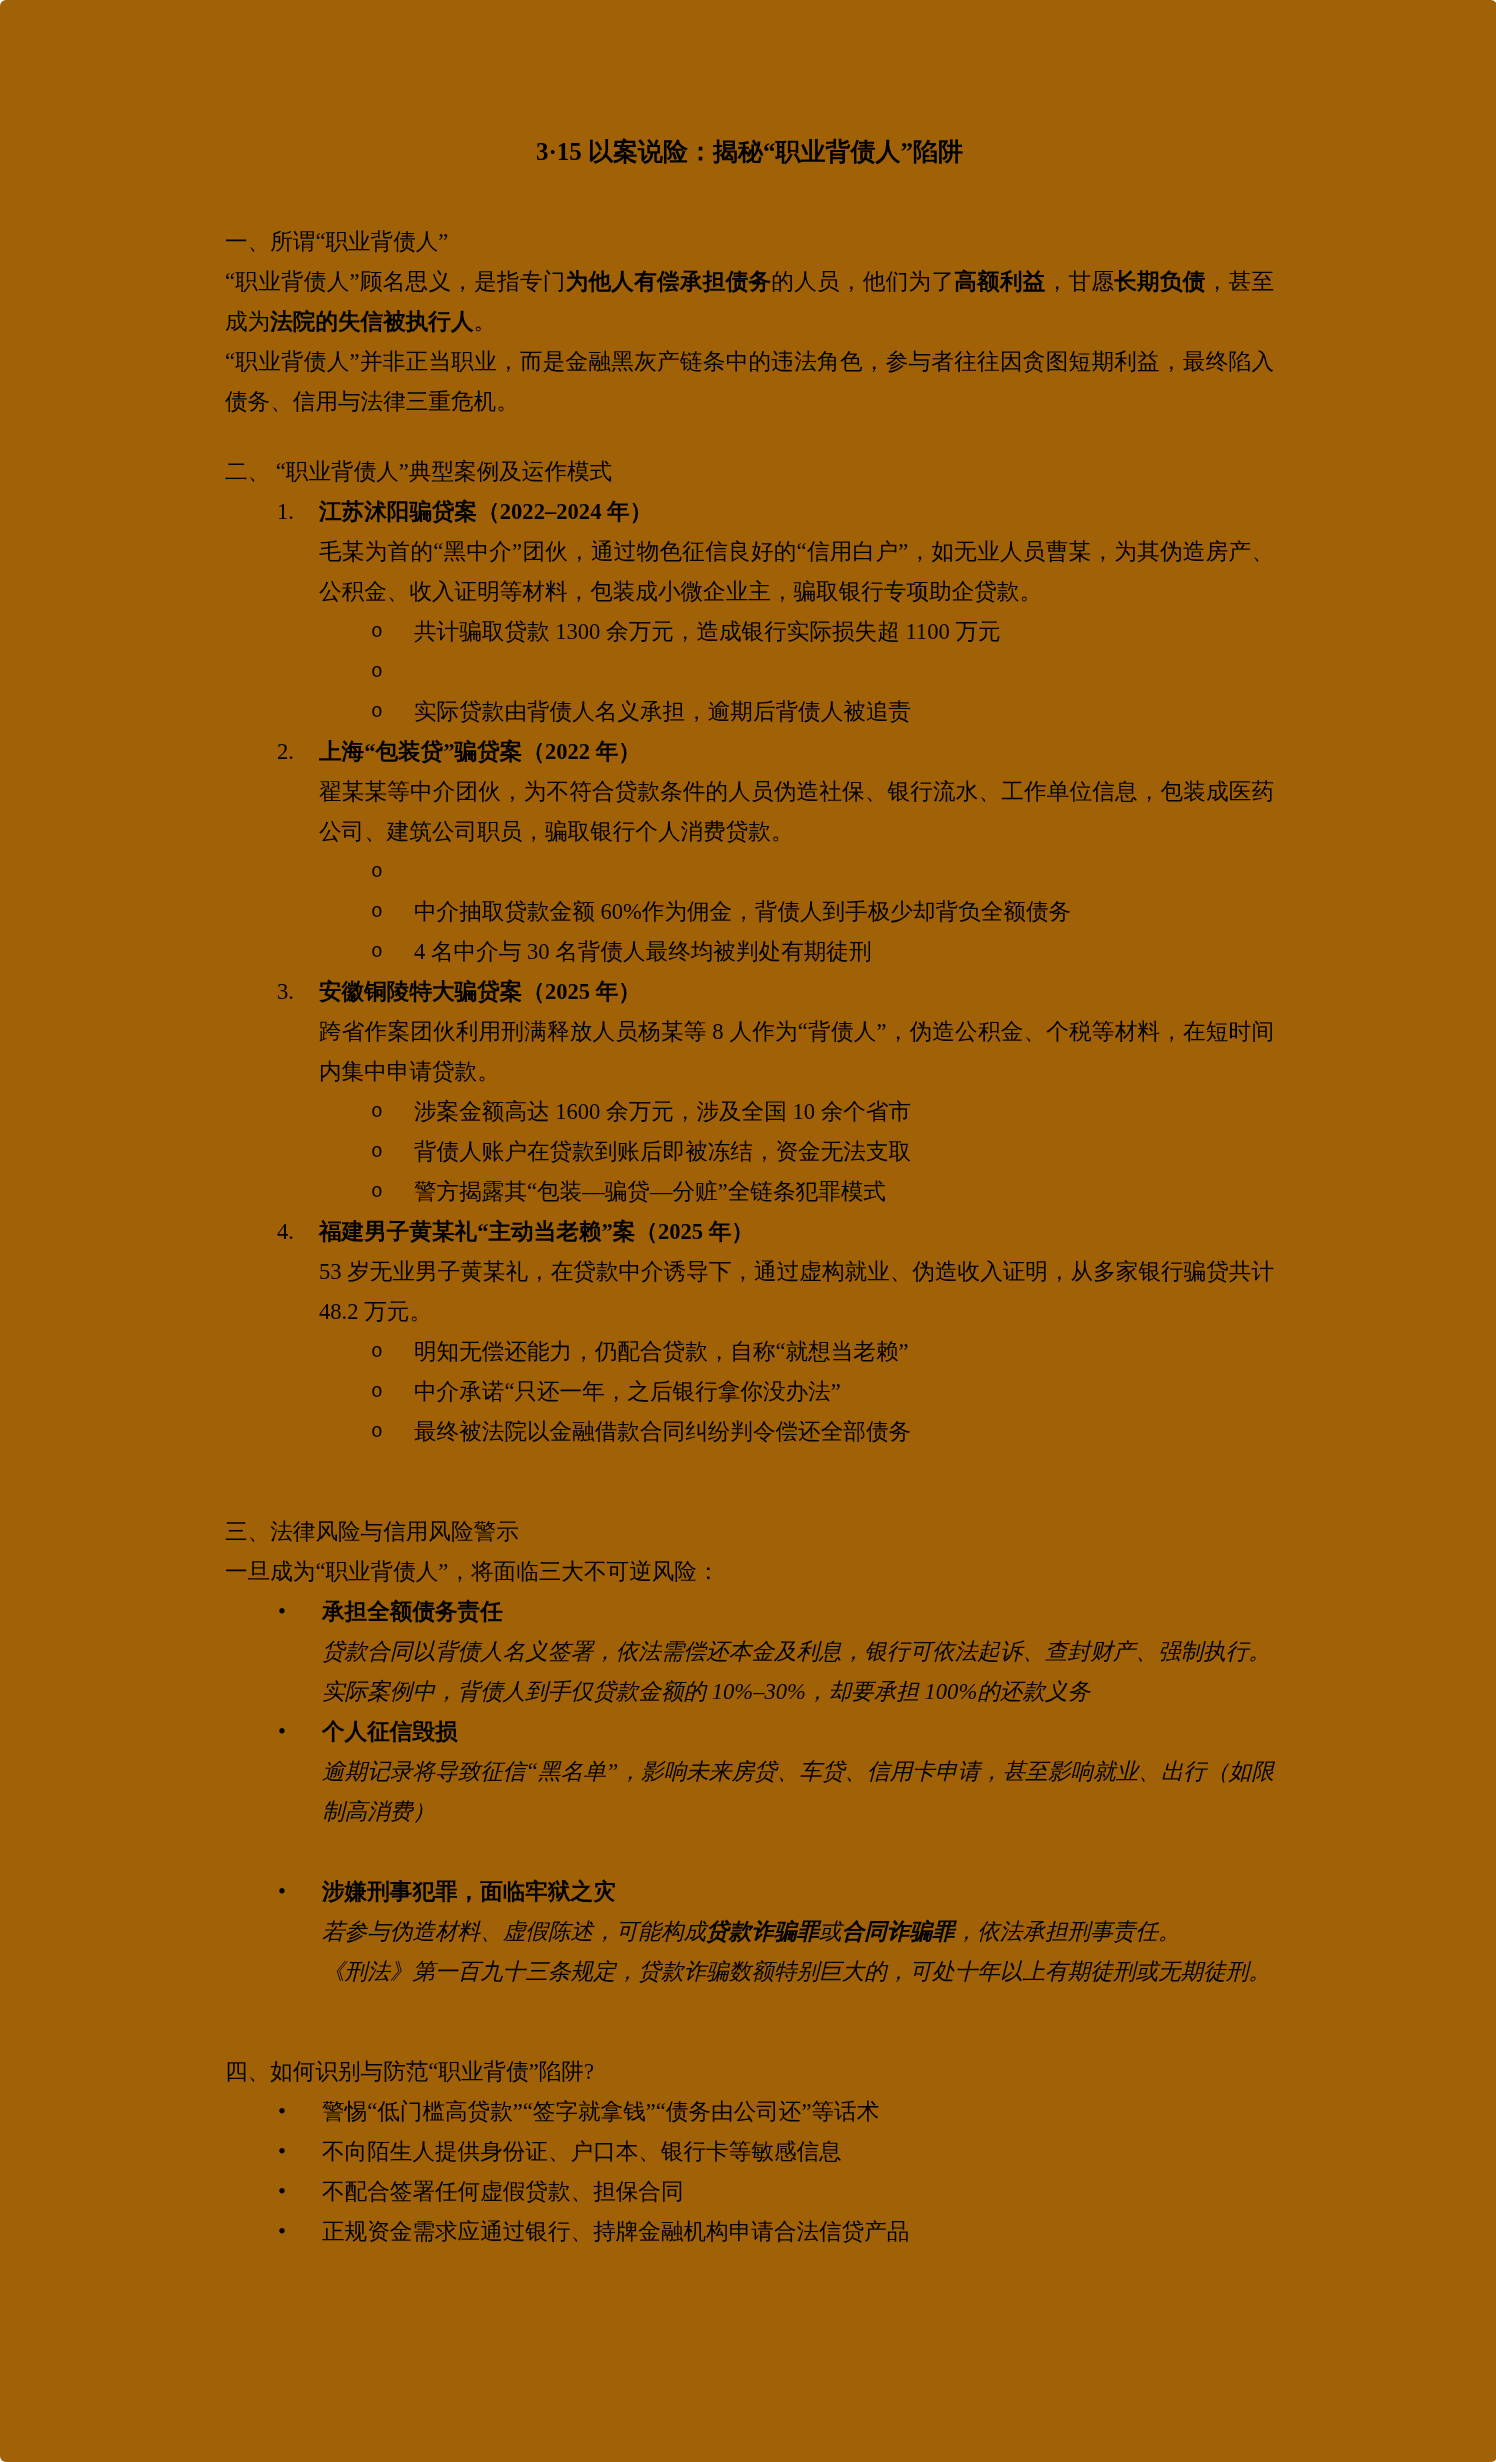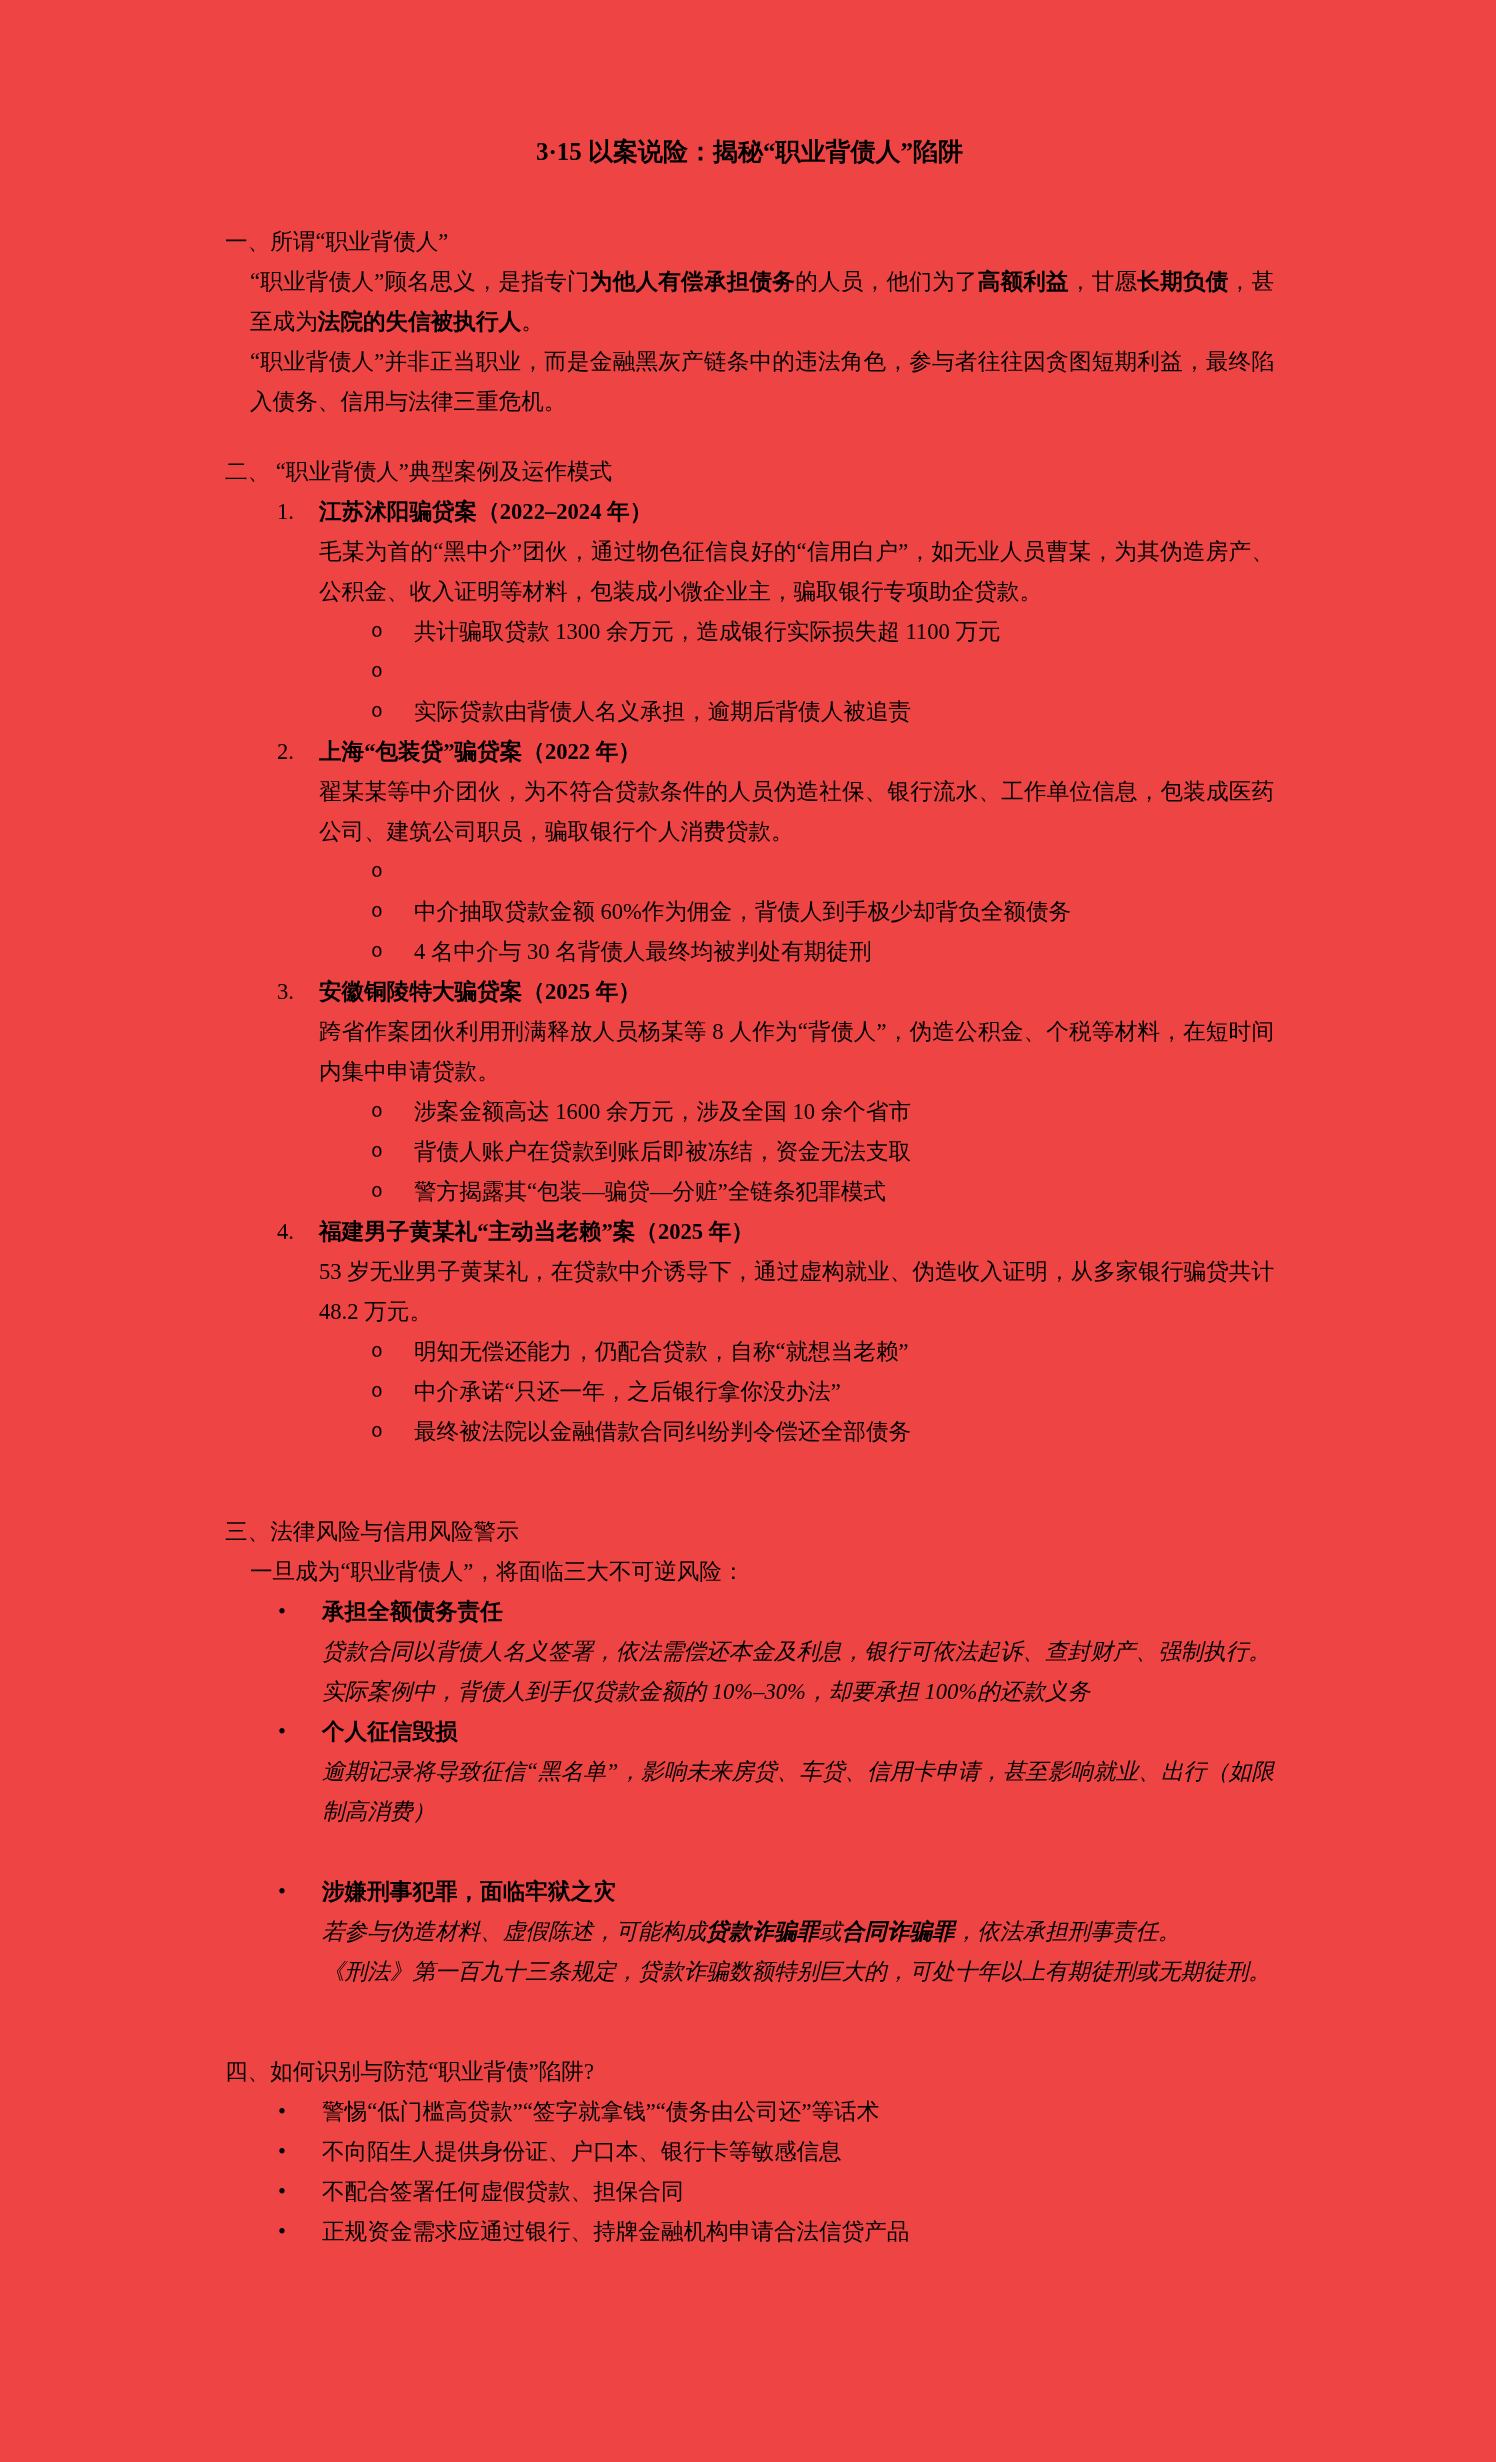--- a/index.html
+++ b/index.html
@@ -1,41 +1,42 @@
 <!DOCTYPE html>
 <html style="font-size:12px"><head>
 <meta charset="utf-8">
 <style>
   html,body { margin:0; padding:0; background:#ffffff; }
   .page {
     position: relative;
     width: 1497px;
     height: 2462px;
-    background: #ef4444;
+    background: #a16207;
     color: #000000;
     box-sizing: border-box;
     padding: 132px 223px 0 225px;
     font-family: "Liberation Serif", "DejaVu Serif", serif;
     font-size: 22.6px;
     line-height: 40px;
     overflow: hidden;
+    border-radius: 6px;
   }
   p { margin: 0; }
   b, .bold { font-weight: bold; }
   .title {
     text-align: center;
     font-weight: bold;
     font-size: 25px;
     margin-bottom: 50px;
   }
   .h { font-weight: normal; }
   .mt40 { margin-top: 30px; }
   .mt53 { margin-top: 40px; }
   .mt55 { margin-top: 60px; }
-  .para { text-align: justify; margin-left: 25px; }
+  .para { text-align: justify; }
   .row { display: flex; align-items: flex-start; }
   
   .num   { margin-left: 52px; width: 42px; flex: none; }
   .ctitle{ font-weight: bold; flex: 1; }
   .cbody { margin-left: 94px; text-align: justify; }
   
   .smark {
     margin-left: 146px; width: 43px; flex: none;
     font-family: "Liberation Mono", "DejaVu Sans Mono", monospace;
     font-size: 19.6px;

